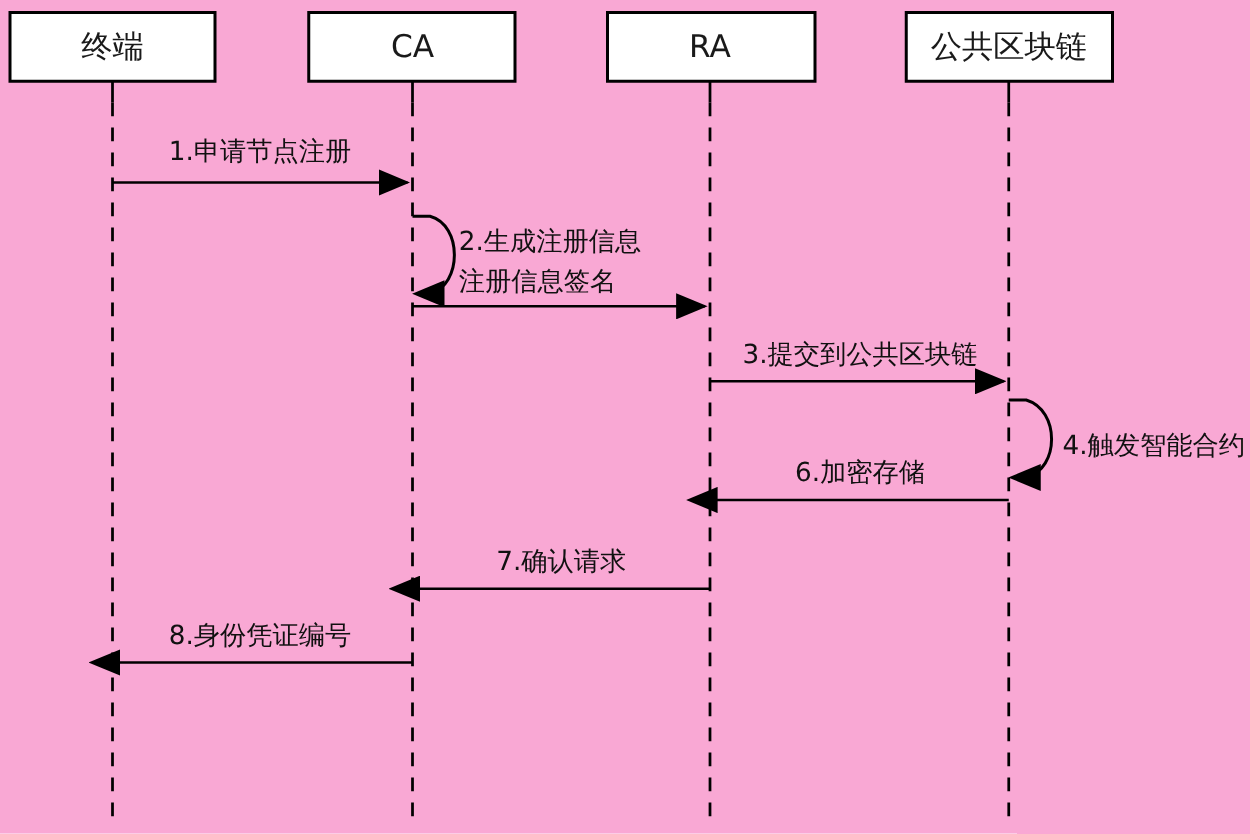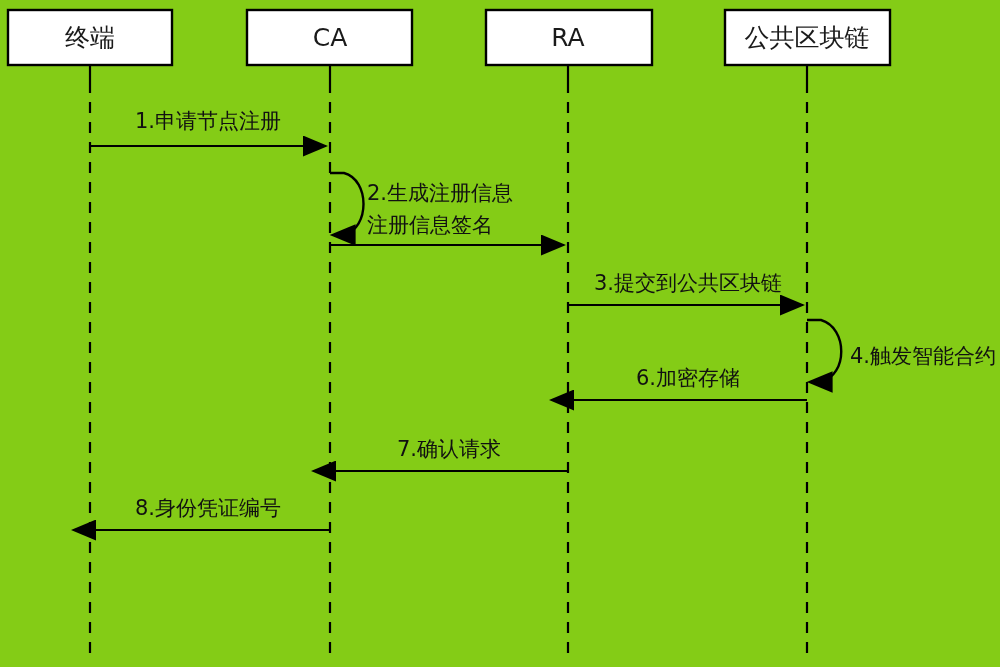--- a/index.html
+++ b/index.html
@@ -11,21 +11,21 @@
   body {
     width: 1000px;
     height: 667px;
     font-family: "DejaVu Sans", "Liberation Sans", sans-serif;
     overflow: hidden;
   }
   #diagram-root {
     position: relative;
     width: 1000px;
     height: 667px;
-    background: #84cc16;
+    background: #f9a8d4;
   }
   svg#seq-svg {
     position: absolute;
     top: 0;
     left: 0;
     width: 1000px;
     height: 667px;
   }
   .actor-box-rect {
     fill: #ffffff;

